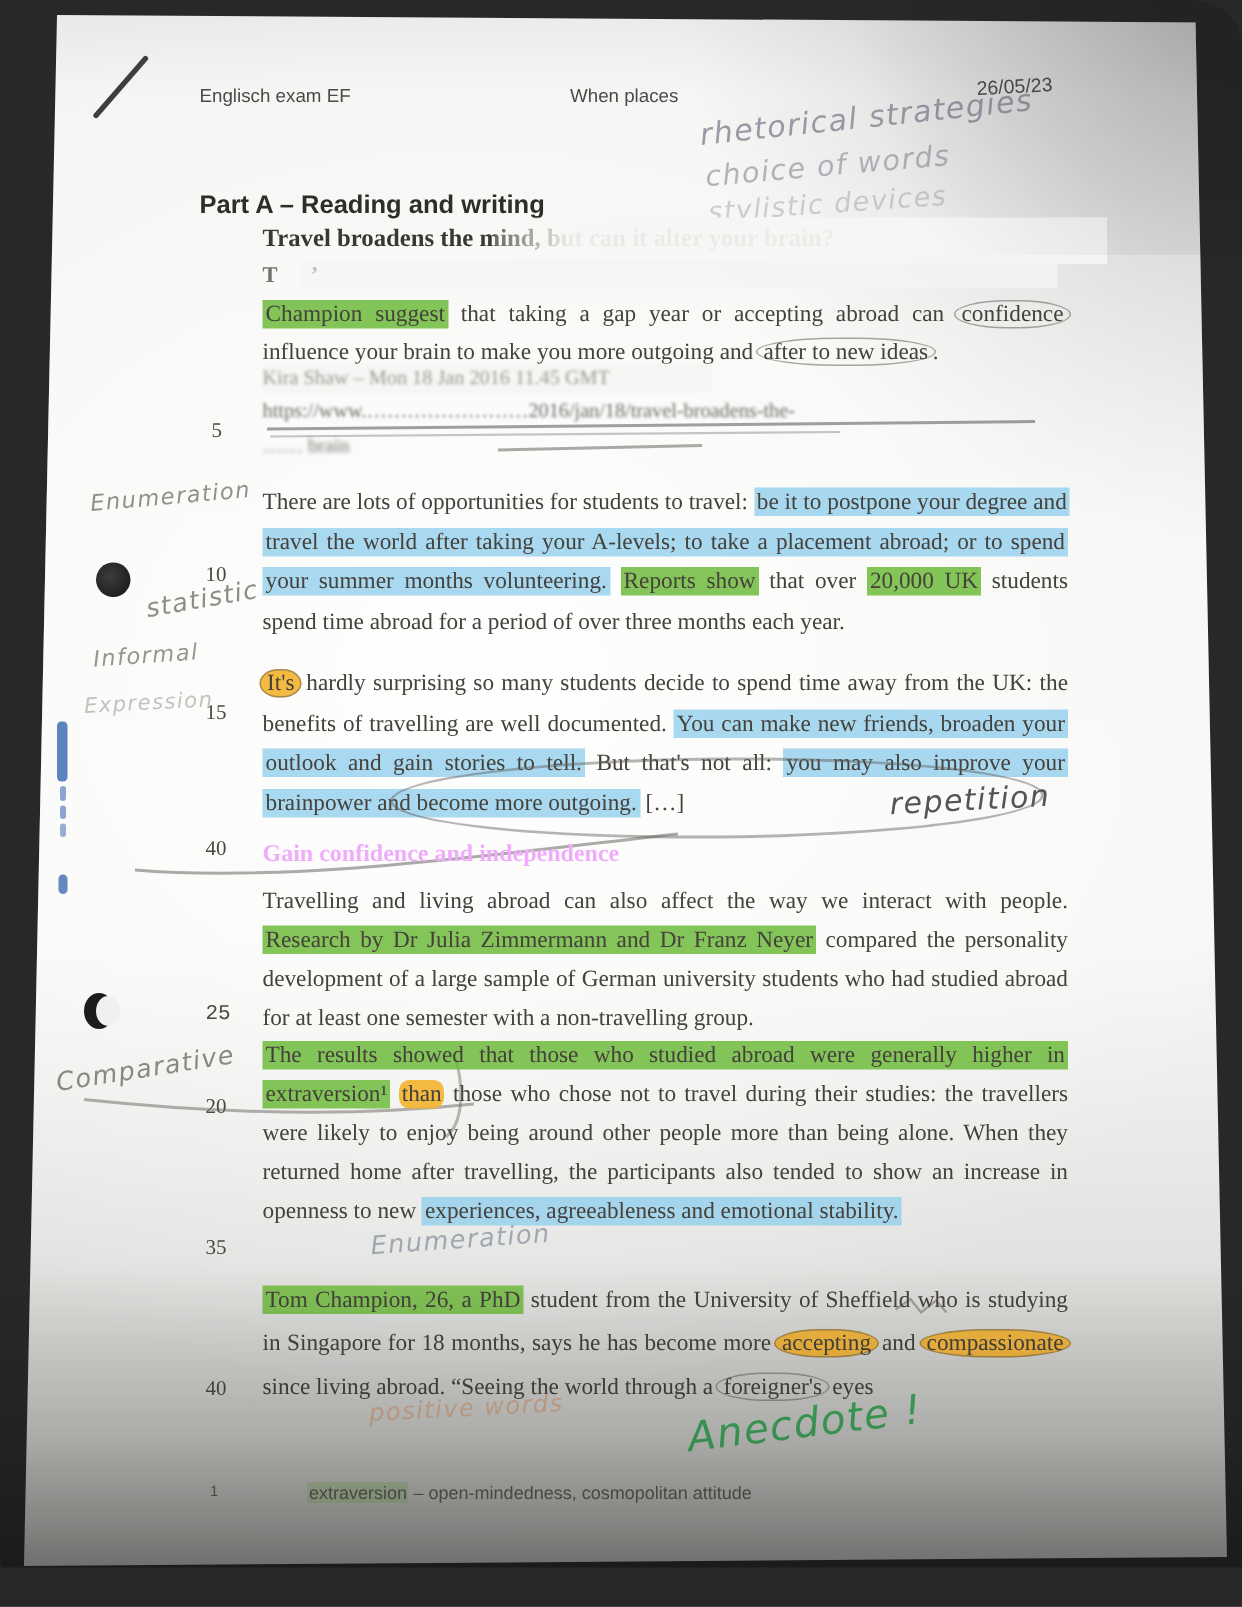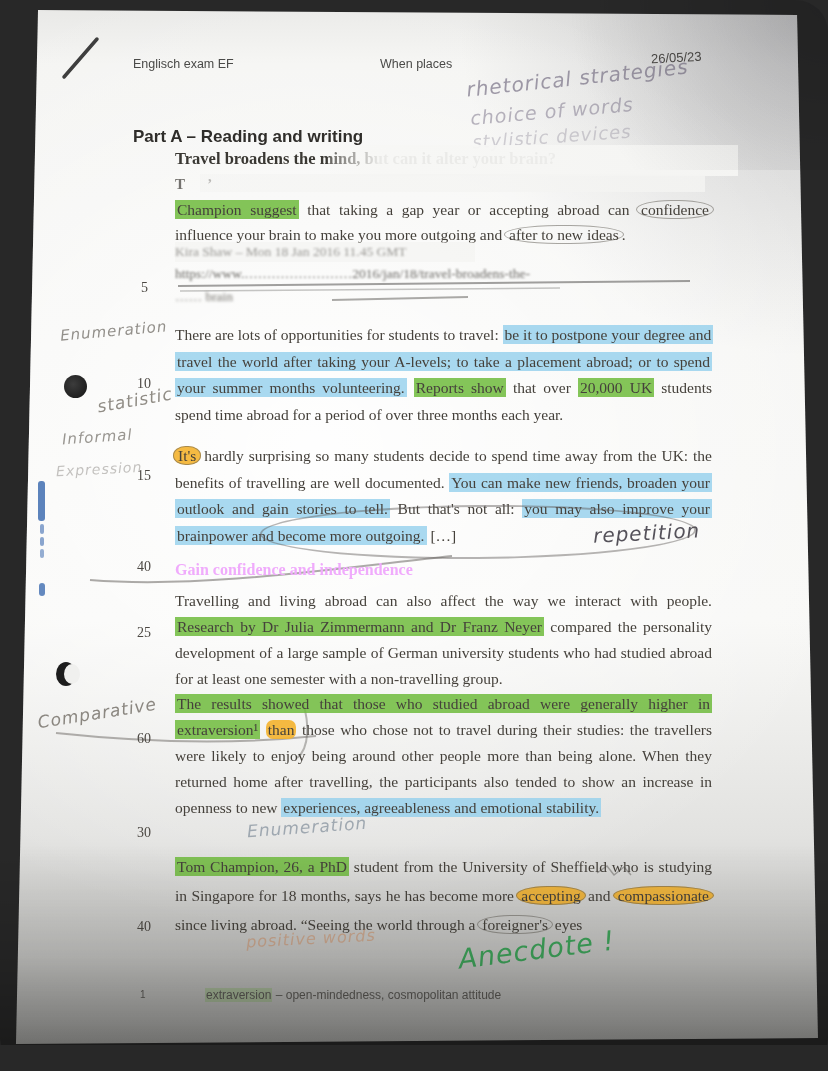--- a/index.html
+++ b/index.html
@@ -72,23 +72,23 @@
   <div class="abs" style="left:330px;top:145px;width:408px;height:31px;
               background:linear-gradient(to right, rgba(247,247,245,.25), rgba(247,247,245,.93) 12%, rgba(245,245,243,.96));"></div>
   <div class="abs" style="left:175px;top:176px;font-size:15px;font-weight:bold;color:rgba(82,80,76,.8);white-space:pre;">T      ’</div>
   <div class="abs" style="left:200px;top:174px;width:505px;height:18px;
               background:linear-gradient(to right, rgba(244,244,242,.55), rgba(244,244,242,.85));"></div>
 
   <div class="abs num" style="left:141px;top:280px;">5</div>
   <div class="abs num" style="left:137px;top:376px;">10</div>
   <div class="abs num" style="left:137px;top:468px;">15</div>
   <div class="abs num" style="left:137px;top:559px;">40</div>
-  <div class="abs num" style="left:137px;top:625px;">25</div>
-  <div class="abs num" style="left:137px;top:731px;">60</div>
-  <div class="abs num" style="left:137px;top:825px;">30</div>
+  <div class="abs num" style="left:137px;top:668px;font-family:Liberation Mono, monospace;">25</div>
+  <div class="abs num" style="left:137px;top:731px;">20</div>
+  <div class="abs num" style="left:137px;top:825px;">35</div>
   <div class="abs num" style="left:137px;top:919px;">40</div>
 
   <div class="abs para" style="left:175px;top:197px;line-height:25px;"><span class="hl hl-green">Champion suggest</span><span> that taking a gap year or accepting abroad can </span><span class="circled">confidence</span><span> influence your brain to make you more outgoing and </span><span class="circled">after to new ideas</span><span>.</span></div>
 
   <div class="abs" style="left:175px;top:244px;font-size:13.5px;color:#6f6d69;filter:blur(1.1px);">Kira Shaw – Mon 18 Jan 2016 11.45 GMT</div>
   <div class="abs" style="left:175px;top:242px;width:300px;height:20px;background:rgba(238,238,236,.35);"></div>
   <div class="abs" style="left:175px;top:266px;font-size:13.5px;color:#6e6c68;filter:blur(1px);">https://www.……………………2016/jan/18/travel-broadens-the-</div>
   <div class="abs" style="left:175px;top:289px;font-size:13.5px;color:#77756f;filter:blur(1.4px);">……  brain</div>
 
   <div class="abs para" style="left:175px;top:322px;line-height:26.5px;"><span>There are lots of opportunities for students to travel: </span><span class="hl hl-blue">be it to postpone your degree and travel the world after taking your A-levels; to take a placement abroad; or to spend your summer months volunteering.</span><span> </span><span class="hl hl-green">Reports show</span><span> that over </span><span class="hl hl-green">20,000 UK</span><span> students spend time abroad for a period of over three months each year.</span></div>

